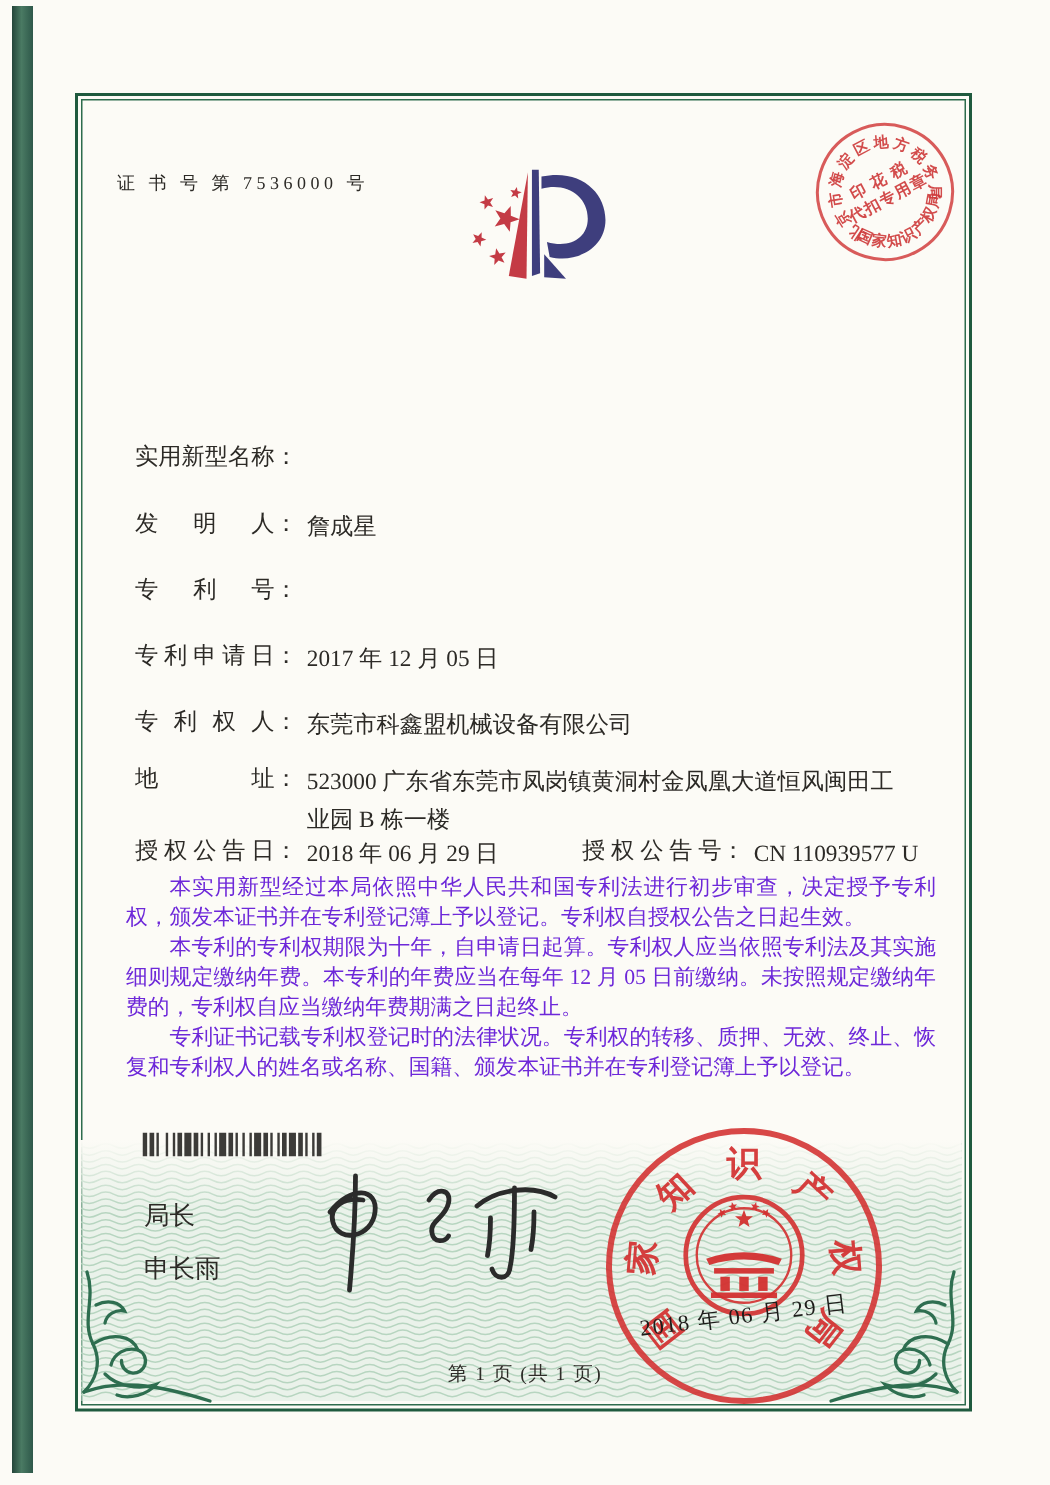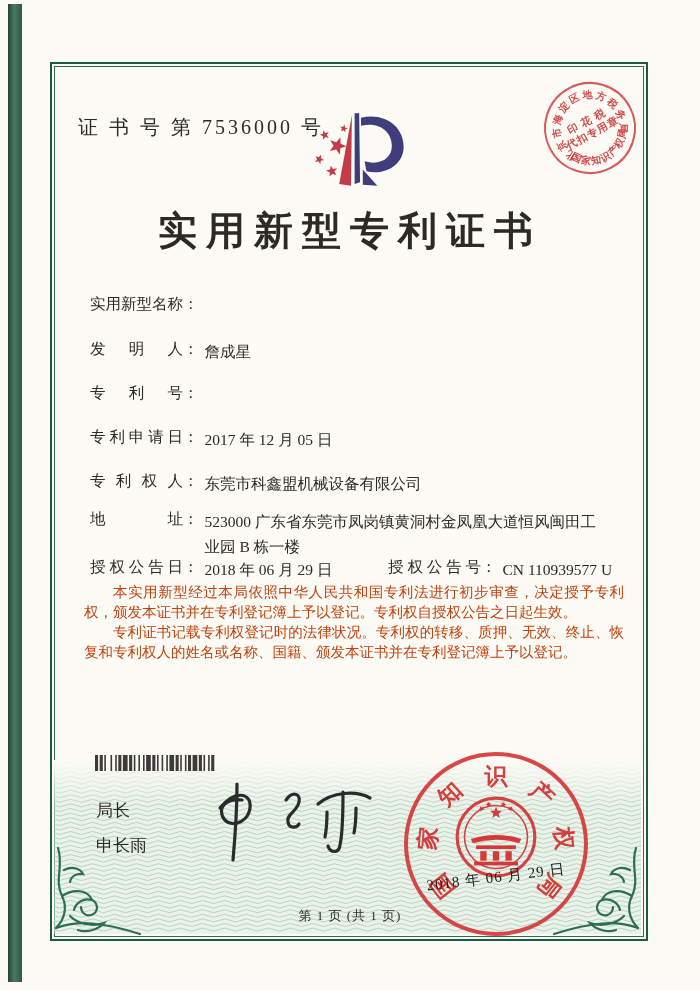--- a/index.html
+++ b/index.html
@@ -18,39 +18,39 @@
   
   .waves{position:absolute;left:54px;top:760px;width:587px;height:174px;background:rgba(216,234,221,.5);}
   .waves svg{position:absolute;inset:0;}
   .waves .fade{position:absolute;inset:0;background:linear-gradient(to bottom,rgba(252,251,246,1),rgba(252,251,246,0) 26%);}
 
   .ornament{position:absolute;width:96px;height:92px;bottom:52px;}
   .ornament.left{left:50px;}
   .ornament.right{right:56px;transform:scaleX(-1);}
   .ornament path{fill:none;stroke:#2e6e50;stroke-width:2.2;stroke-linecap:round;}
 
-  .cert-no{position:absolute;left:78px;top:114px;font-size:20px;letter-spacing:3px;color:#2c2a26;}
+  .cert-no{position:absolute;left:78px;top:114px;font-size:12px;letter-spacing:3px;color:#2c2a26;}
 
   .logo{position:absolute;left:292px;top:108px;width:118px;height:102px;}
 
   .title{position:absolute;left:0;top:204px;width:700px;text-align:center;
     font-size:39px;font-weight:700;letter-spacing:9px;color:#2b2a26;}
 
   .fields{position:absolute;left:90px;top:0;width:545px;color:#2c2a26;font-size:15.5px;}
   .frow{position:absolute;left:0;display:flex;align-items:flex-start;}
   .f-label{display:inline-flex;justify-content:space-between;width:93px;flex:none;}
   .f-colon{flex:none;}
   .f-value{margin-left:6px;line-height:25px;}
   .row-name{top:294px;} .row-inventor{top:339px;} .row-patno{top:383px;}
   .row-filing{top:427px;} .row-patentee{top:471px;} .row-address{top:509px;width:520px;}
   .row-grant{top:557px;width:545px;}
   .grant-right{position:absolute;left:298px;top:0;display:flex;}
 
   .paras{position:absolute;left:84px;top:582px;width:540px;font-size:14.5px;
-    line-height:20px;color:#c2410c;text-align:justify;}
+    line-height:20px;color:#6d28d9;text-align:justify;}
   .paras p{margin:0;text-indent:2em;}
 
   .barcode{position:absolute;left:95px;top:755px;width:178px;height:16px;}
 
   .signer-title{position:absolute;left:96px;top:799px;font-size:17px;color:#2c2a26;font-family:"Liberation Sans","DejaVu Sans",sans-serif;}
   .signer-name{position:absolute;left:96px;top:834px;font-size:17px;color:#2c2a26;font-family:Liberation Mono, monospace;}
   .signature{position:absolute;left:192px;top:778px;width:195px;height:88px;}
   .signature path{fill:none;stroke:#2b2b2b;stroke-width:3.2;stroke-linecap:round;}
 
   
@@ -148,21 +148,20 @@
         <polygon points="57.9,14.6 58.4,17.7 61.5,18.5 58.6,19.9 58.9,23.1 56.6,20.9 53.7,22.0 55.1,19.2 53.1,16.8 56.2,17.3"></polygon>
         <polygon points="32.1,47.9 32.0,51.8 35.5,53.5 31.7,54.5 31.2,58.4 29.1,55.1 25.3,55.8 27.7,52.8 25.8,49.4 29.5,50.7"></polygon>
         <polygon points="42.7,59.6 45.1,63.5 49.7,62.8 46.7,66.3 48.8,70.4 44.5,68.7 41.3,71.9 41.6,67.3 37.5,65.3 42.0,64.2"></polygon>
       </g>
     <path d="M66,4 L52,80 L65,82 Z" fill="#c43b45"></path>
     <path d="M69,2 L69,80 L75,78 L74,2 Z" fill="#3e3e7d"></path>
     <path d="M76,7 C104,1 123,18 123,39 C123,60 101,71 82,66 L80,55 C97,60 110,52 110,38 C110,21 94,11 76,16 Z" fill="#3e3e7d"></path>
     <path d="M78,64 L94,82 L78,81 Z" fill="#3e3e7d"></path>
   </svg>
 
-  <div class="title">实用新型专利证书</div>
 
   <div class="fields">
     <div class="frow row-name">
       <span class="f-label">
           <span>实</span>
           <span>用</span>
           <span>新</span>
           <span>型</span>
           <span>名</span>
           <span>称</span>
@@ -234,20 +233,21 @@
             <span>号</span>
           </span>
           <span class="f-colon">：</span>
         <span class="f-value">CN 110939577 U</span>
       </span>
     </div>
   </div>
 
   <div class="paras">
     <p>本实用新型经过本局依照中华人民共和国专利法进行初步审查，决定授予专利权，颁发本证书并在专利登记簿上予以登记。专利权自授权公告之日起生效。</p>
+    <p>本专利的专利权期限为十年，自申请日起算。专利权人应当依照专利法及其实施细则规定缴纳年费。本专利的年费应当在每年 12 月 05 日前缴纳。未按照规定缴纳年费的，专利权自应当缴纳年费期满之日起终止。</p>
     <p>专利证书记载专利权登记时的法律状况。专利权的转移、质押、无效、终止、恢复和专利权人的姓名或名称、国籍、颁发本证书并在专利登记簿上予以登记。</p>
   </div>
 
   <svg class="barcode" id="barcodeSvg" viewBox="0 0 178 16">
       <rect x="0.0" y="0" width="3.1" height="16" fill="#3c3b38"></rect>
       <rect x="4.7" y="0" width="3.1" height="16" fill="#3c3b38"></rect>
       <rect x="9.3" y="0" width="1.6" height="16" fill="#3c3b38"></rect>
       <rect x="15.5" y="0" width="1.6" height="16" fill="#3c3b38"></rect>
       <rect x="20.2" y="0" width="1.6" height="16" fill="#3c3b38"></rect>
       <rect x="23.3" y="0" width="3.1" height="16" fill="#3c3b38"></rect>

